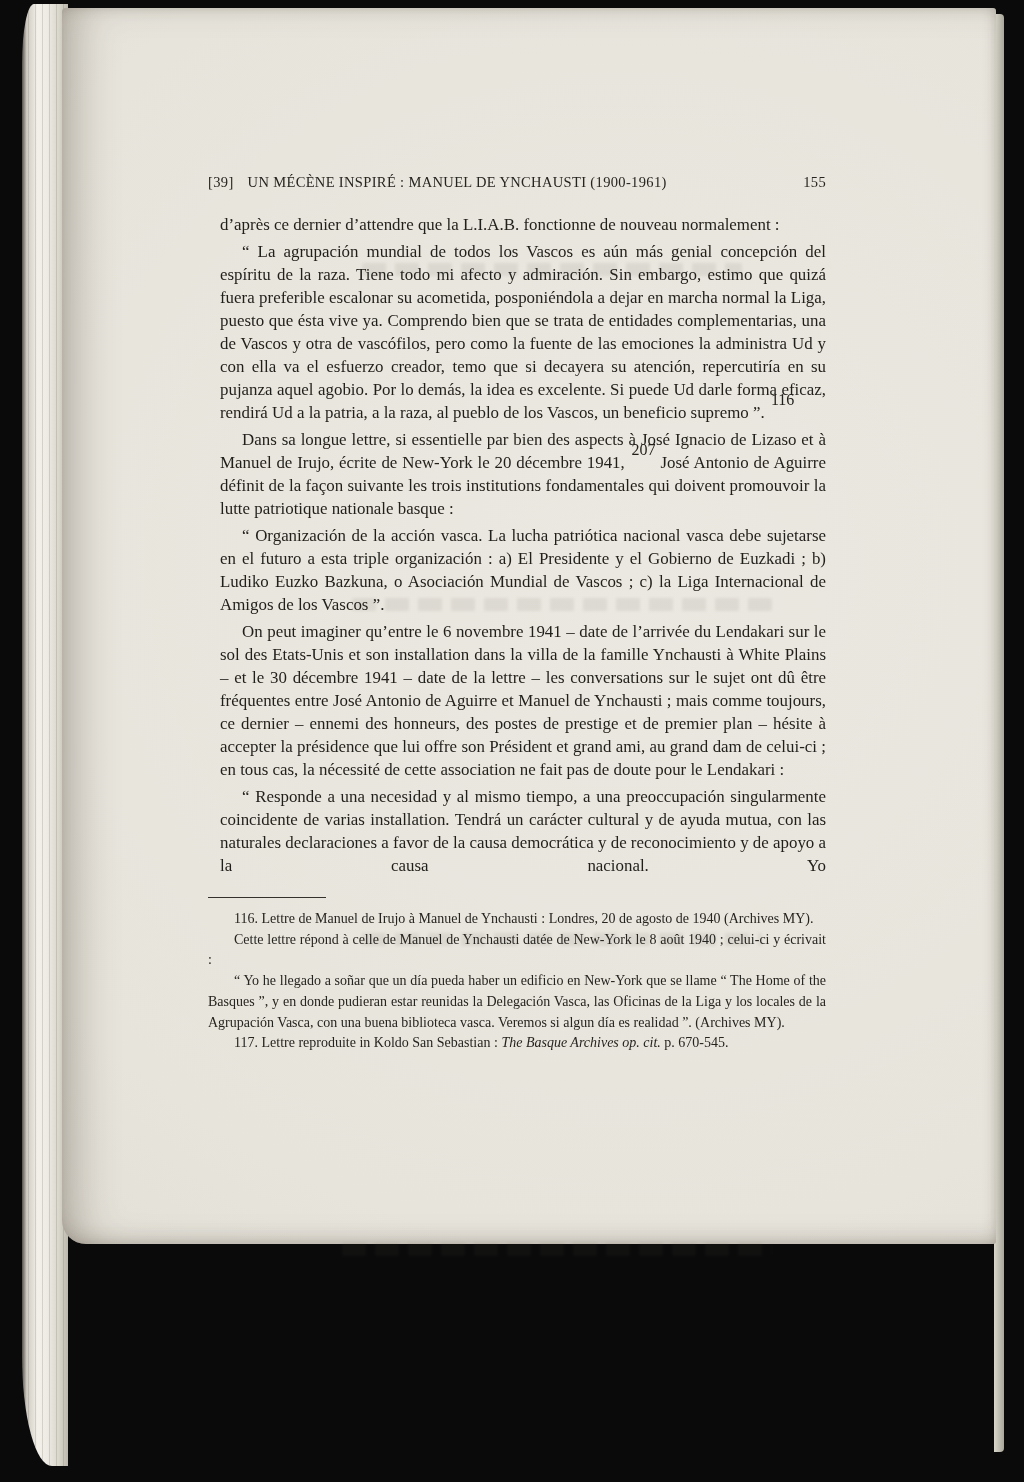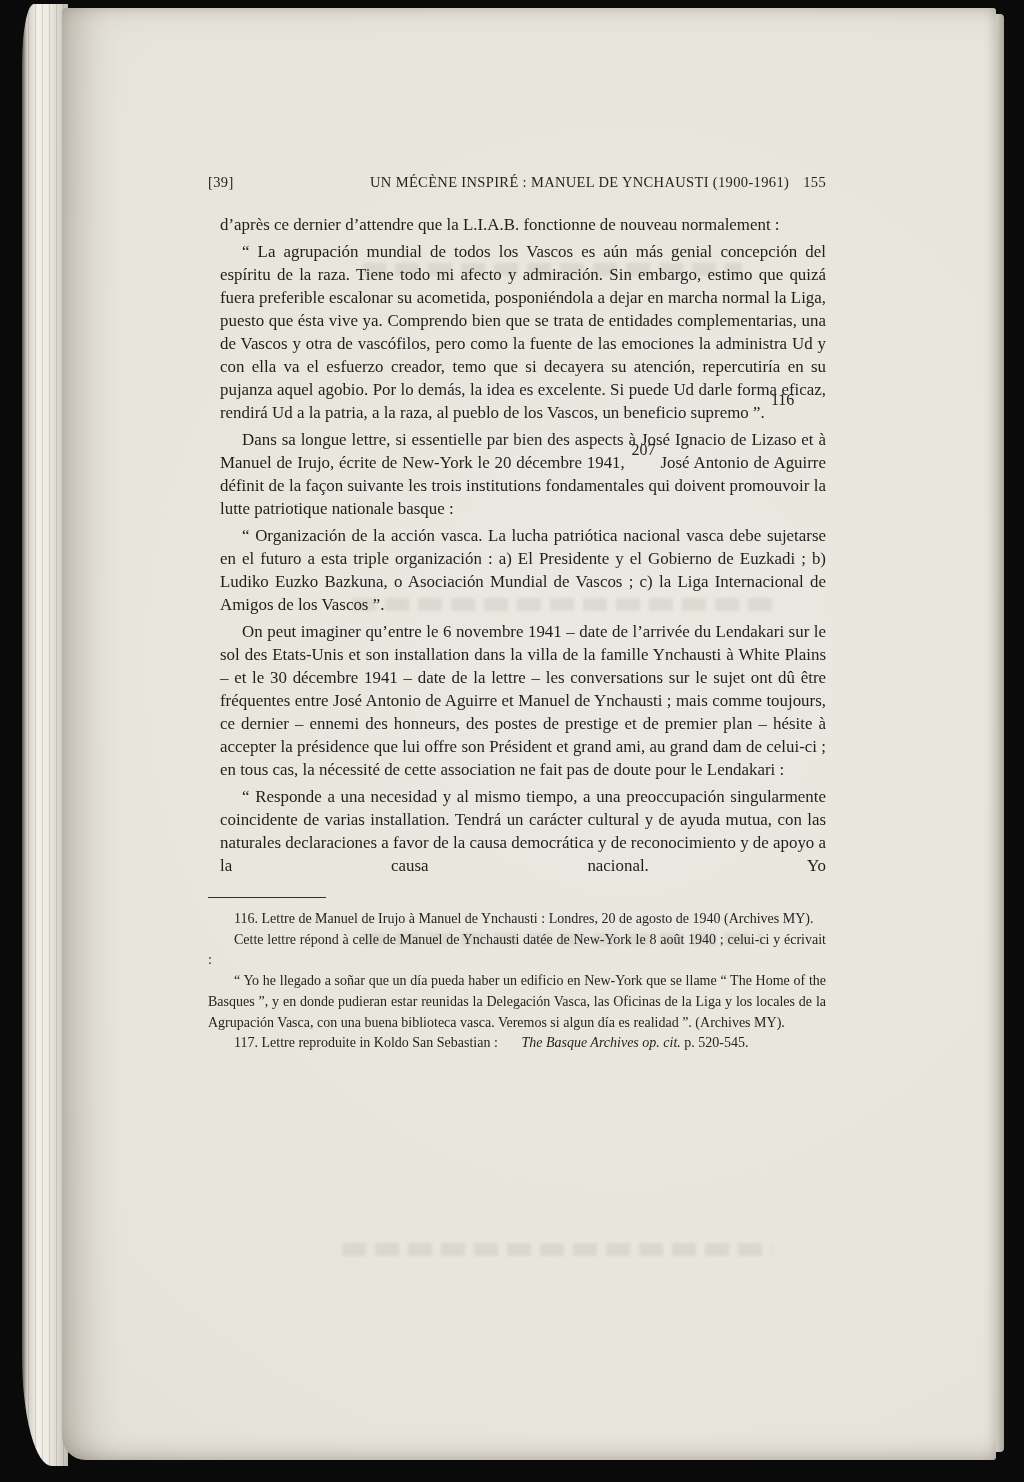--- a/index.html
+++ b/index.html
@@ -22,21 +22,21 @@
     background:repeating-linear-gradient(90deg, rgba(255,255,255,0) 0 6px, rgba(110,104,94,.22) 6px 7px);
   }
   
   .edge-right {
     position:absolute; left:994px; top:14px; width:10px; height:1438px; z-index:1;
     background:linear-gradient(90deg,#d9d6cc 0%,#a9a69c 100%);
     border-radius:0 4px 4px 0;
   }
 
   .page {
-    position:absolute; left:62px; top:8px; width:934px; height:1452px; z-index:2;
+    position:absolute; left:62px; top:8px; width:934px; height:1236px; z-index:2;
     background:radial-gradient(140% 100% at 60% 45%, #ebe8e1 0%, #e7e4dc 55%, #dedbd2 90%, #d4d1c7 100%);
     border-radius:4px 3px 3px 24px;
     box-shadow:
       inset 30px 0 46px -20px rgba(74,62,48,.38),
       inset -8px 0 14px -8px rgba(74,62,48,.22),
       inset 0 -12px 20px -12px rgba(74,62,48,.28),
       inset 0 8px 14px -8px rgba(74,62,48,.16);
   }
 
   
@@ -49,36 +49,36 @@
   .g2 { left:290px; top:590px; width:420px; }
   .g3 { left:300px; top:925px; width:400px; }
   .g4 { left:280px; top:1235px; width:430px; }
 
   .content { position:absolute; left:146px; top:166px; width:618px; z-index:3; color:#211f1a; }
 
   .header {
     display:flex; justify-content:space-between; align-items:baseline;
     font-size:14.5px; letter-spacing:.35px; color:#26241f; white-space:nowrap;
   }
-  .h-title { flex:1; text-align:right; padding:0 14px; }
+  .h-title { flex:1; text-align:left; padding:0 14px; }
 
   .bodytext { margin-top:22px; font-size:16.9px; line-height:23px; text-align:justify;margin-left:12px; }
   .para { margin:0 0 4px 0; }
   .flush { text-indent:0; }
   .indent { text-indent:22px; }
   .cont-next { text-align-last:justify; }
   sup {
     font-size:16px; line-height:0; position:relative; top:-6px; margin-left:2px;
     letter-spacing:0;
   }
 
   .footnotes { margin-top:20px; font-size:14px; line-height:20.7px; text-align:justify; color:#26241f; }
   .fn-rule { width:118px; border-top:1.5px solid #33312c; margin:0 0 11px 0; }
   .fn { text-indent:26px; margin:0; }
-  .it { font-style:italic;margin-left:20px; }
+  .it { font-style:italic; }
 </style>
 </head>
 <body>
 
 <div class="scan">
   <div class="edge-left"></div>
   <div class="edge-right"></div>
 
   <div class="page">
     <div class="ghost g1"></div>
@@ -106,18 +106,18 @@
         <p class="para indent"><span>On peut imaginer qu’entre le 6 novembre 1941 – date de l’arrivée du Lendakari sur le sol des Etats-Unis et son installation dans la villa de la famille Ynchausti à White Plains – et le 30 décembre 1941 – date de la lettre – les conversations sur le sujet ont dû être fréquentes entre José Antonio de Aguirre et Manuel de Ynchausti ; mais comme toujours, ce dernier – ennemi des honneurs, des postes de prestige et de premier plan – hésite à accepter la présidence que lui offre son Président et grand ami, au grand dam de celui-ci ; en tous cas, la nécessité de cette association ne fait pas de doute pour le Lendakari :</span></p>
 
         <p class="para indent cont-next"><span>“ Responde a una necesidad y al mismo tiempo, a una preoccupación singularmente coincidente de varias installation. Tendrá un carácter cultural y de ayuda mutua, con las naturales declaraciones a favor de la causa democrática y de reconocimiento y de apoyo a la causa nacional. Yo</span></p>
       </div>
 
       <div class="footnotes">
         <div class="fn-rule"></div>
         <p class="fn">116. Lettre de Manuel de Irujo à Manuel de Ynchausti : Londres, 20 de agosto de 1940 (Archives MY).</p>
         <p class="fn">Cette lettre répond à celle de Manuel de Ynchausti datée de New-York le 8 août 1940 ; celui-ci y écrivait :</p>
         <p class="fn">“ Yo he llegado a soñar que un día pueda haber un edificio en New-York que se llame “ The Home of the Basques ”, y en donde pudieran estar reunidas la Delegación Vasca, las Oficinas de la Liga y los locales de la Agrupación Vasca, con una buena biblioteca vasca. Veremos si algun día es realidad ”. (Archives MY).</p>
-        <p class="fn"><span>117. Lettre reproduite in Koldo San Sebastian : </span><span class="it">The Basque Archives op. cit.</span><span> p. 520-545.</span></p>
+        <p class="fn"><span>117. Lettre reproduite in Koldo San Sebastian : </span><span class="it">The Basque Archives op. cit.</span><span> p. 670-545.</span></p>
       </div>
 
     </div>
   </div>
 </div>
 
 </body></html>

